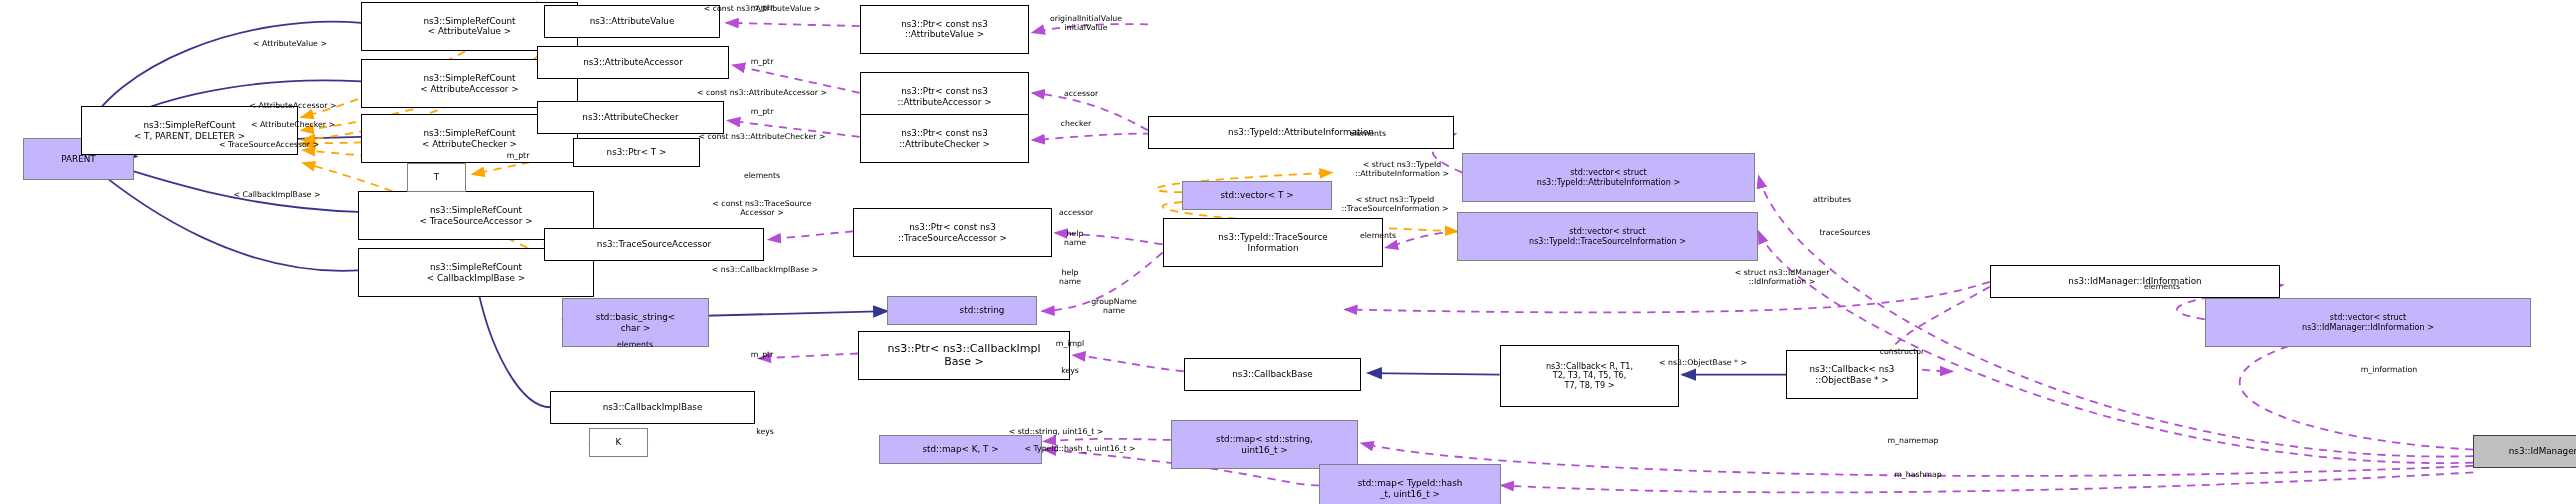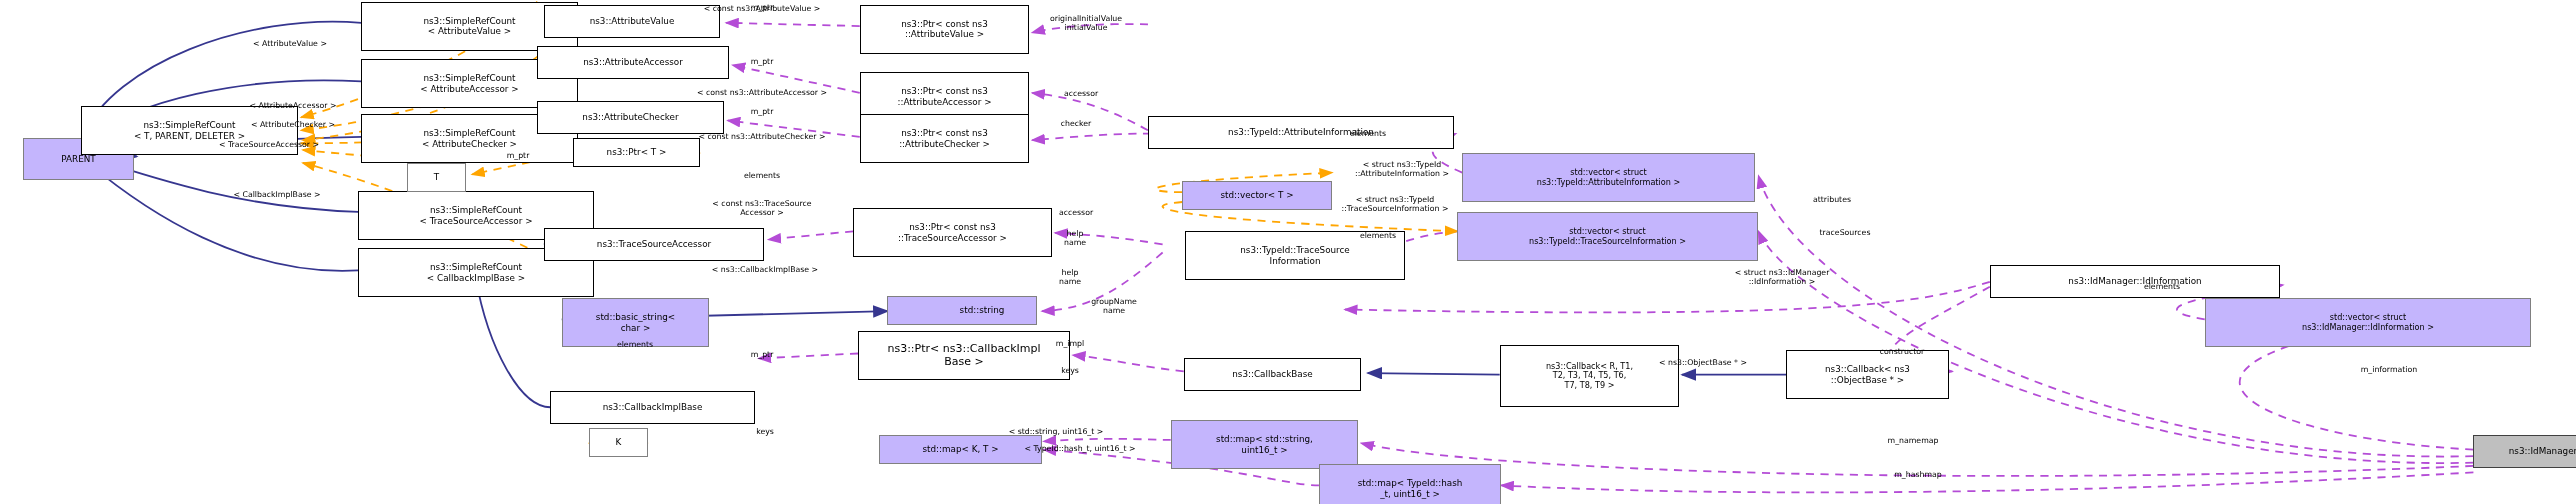--- a/index.html
+++ b/index.html
@@ -130,35 +130,35 @@
       <div class="node n-class" style="left: 853px; top: 208px; width: 199px; height: 49px; font-size: 8.8px;">ns3::Ptr&lt; const ns3
 ::TraceSourceAccessor &gt;</div>
       <div class="node n-class" style="left: 858px; top: 331px; width: 212px; height: 49px; font-size: 11px;">ns3::Ptr&lt; ns3::CallbackImpl
 Base &gt;</div>
       <div class="node n-ext" style="left: 562px; top: 298px; width: 147px; height: 49px; font-size: 8.8px;">std::basic_string&lt;
 char &gt;</div>
       <div class="node n-ext" style="left: 887px; top: 296px; width: 150px; height: 29px; font-size: 8.8px; padding-left: 40px;">std::string</div>
       <div class="node n-ext" style="left: 879px; top: 435px; width: 163px; height: 29px; font-size: 8.8px;">std::map&lt; K, T &gt;</div>
       <div class="node n-ext" style="left: 1182px; top: 181px; width: 150px; height: 29px; font-size: 8.8px;">std::vector&lt; T &gt;</div>
       <div class="node n-class" style="left: 1148px; top: 116px; width: 306px; height: 33px; font-size: 8.8px;">ns3::TypeId::AttributeInformation</div>
-      <div class="node n-class" style="left: 1163px; top: 231px; width: 220px; height: 49px; font-size: 8.8px; margin-left: 22px;">ns3::TypeId::TraceSource
+      <div class="node n-class" style="left: 1163px; top: 218px; width: 220px; height: 49px; font-size: 8.8px;">ns3::TypeId::TraceSource
 Information</div>
       <div class="node n-class" style="left: 1184px; top: 358px; width: 177px; height: 33px; font-size: 8.8px;">ns3::CallbackBase</div>
       <div class="node n-ext" style="left: 1171px; top: 420px; width: 187px; height: 49px; font-size: 8.8px;">std::map&lt; std::string,
 uint16_t &gt;</div>
       <div class="node n-ext" style="left: 1319px; top: 464px; width: 182px; height: 49px; font-size: 8.8px;">std::map&lt; TypeId::hash
 _t, uint16_t &gt;</div>
       <div class="node n-ext" style="left: 1462px; top: 153px; width: 293px; height: 49px; font-size: 8.1px;">std::vector&lt; struct
 ns3::TypeId::AttributeInformation &gt;</div>
       <div class="node n-ext" style="left: 1457px; top: 212px; width: 301px; height: 49px; font-size: 8.1px;">std::vector&lt; struct
 ns3::TypeId::TraceSourceInformation &gt;</div>
       <div class="node n-class" style="left: 1500px; top: 345px; width: 179px; height: 62px; font-size: 8.1px;">ns3::Callback&lt; R, T1,
 T2, T3, T4, T5, T6,
 T7, T8, T9 &gt;</div>
-      <div class="node n-class" style="left: 1786px; top: 350px; width: 163px; height: 49px; font-size: 8.8px;">ns3::Callback&lt; ns3
+      <div class="node n-class" style="left: 1786px; top: 350px; width: 132px; height: 49px; font-size: 8.8px;">ns3::Callback&lt; ns3
 ::ObjectBase * &gt;</div>
       <div class="node n-class" style="left: 1990px; top: 265px; width: 290px; height: 33px; font-size: 8.8px;">ns3::IdManager::IdInformation</div>
       <div class="node n-ext" style="left: 2205px; top: 298px; width: 326px; height: 49px; font-size: 8.1px;">std::vector&lt; struct
 ns3::IdManager::IdInformation &gt;</div>
       <div class="node n-cur" style="left: 2473px; top: 435px; width: 140px; height: 33px; font-size: 8.8px;">ns3::IdManager</div>
     </div>
   <div id="labels">
       <div class="elabel" style="left: 290px; top: 44px;">&lt; AttributeValue &gt;</div>
       <div class="elabel" style="left: 293px; top: 106px;">&lt; AttributeAccessor &gt;</div>
       <div class="elabel" style="left: 293px; top: 125px;">&lt; AttributeChecker &gt;</div>

